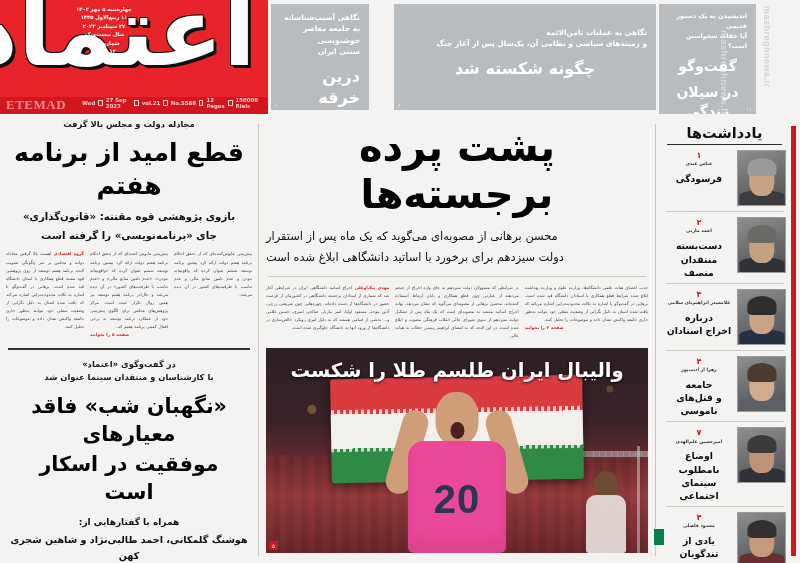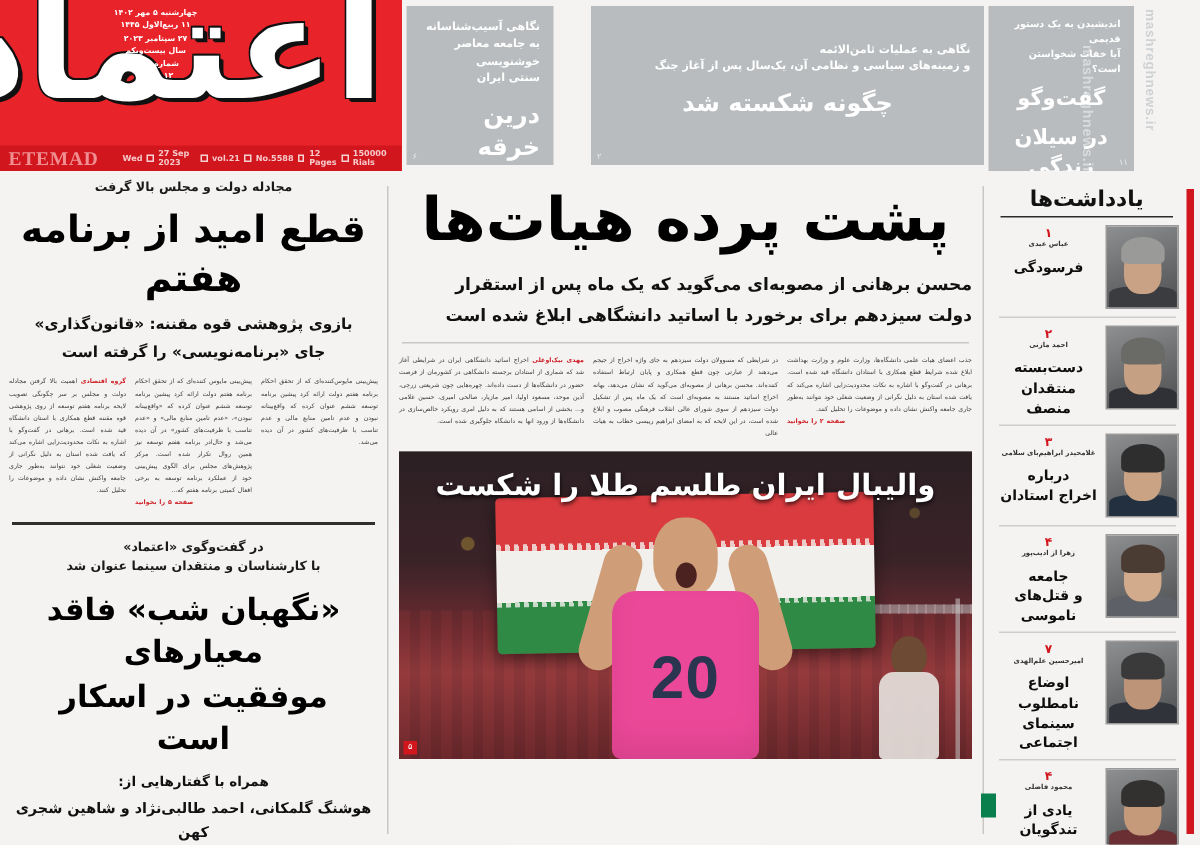--- a/index.html
+++ b/index.html
@@ -26,21 +26,21 @@
     position:absolute;left:6px;top:-16px;width:250px;height:110px;
     color:#fff;font-size:96px;font-weight:bold;line-height:1;
     text-align:left;direction:rtl;
     text-shadow:
       2px 2px 0 #111, 3px 3px 0 #111, -1px 1px 0 #111,
       1px -1px 0 #111, -1px -1px 0 #111;
     white-space:nowrap;
   }
   .mast-footer{
     position:absolute;left:0;bottom:0;width:268px;height:17px;
-    background:#d2161d;display:flex;align-items:center;direction:ltr;
+    background:#d2161d;display:flex;align-items:flex-start;direction:ltr;
     padding:0 6px;box-sizing:border-box;gap:16px;
   }
   .mast-etemad{
     font-family:"Liberation Serif","DejaVu Serif",serif;
     color:#f08e92;font-size:13px;font-weight:bold;letter-spacing:.5px;
   }
   .mast-meta{display:flex;align-items:center;gap:3px;color:#f6c9cb;font-size:5.4px;font-weight:bold;}
   .mast-meta .sep{display:inline-block;width:3.6px;height:3.6px;border:.7px solid #f7d2d4;}
 
   
@@ -110,21 +110,21 @@
   .bodytext .lead{color:#cf2027;font-weight:bold;}
   .bodytext .more{color:#cf2027;font-weight:bold;float:left;}
 
   
   .col-mid{position:absolute;left:259px;top:0;width:396px;height:445px;padding:0 7px;box-sizing:border-box;}
   .head-hero{
     text-align:center;font-weight:bold;color:#000;
     font-size:40px;line-height:1.18;margin:6px 0 9px;letter-spacing:-1px;
   }
   .hero-sub{
-    text-align:right;font-size:11.4px;font-weight:bold;color:#111;
+    text-align:left;font-size:11.4px;font-weight:normal;color:#111;
     line-height:1.72;margin-bottom:8px;
   }
 
   .photo-wrap{position:relative;width:382px;height:205px;margin-top:8px;overflow:hidden;background:#241a1c;}
   .photo-head{
     position:absolute;top:11px;left:0;width:100%;text-align:center;
     color:#fff;font-size:19.5px;font-weight:bold;z-index:6;
     text-shadow:0 1px 3px rgba(0,0,0,.85);
   }
   .photo-pg{position:absolute;left:3px;bottom:3px;width:9px;height:9px;background:#d2161d;color:#fff;
@@ -327,21 +327,21 @@
           <div class="bodytext">
             <span>اسکار معرفی شده؟ به انتخاب این فیلم ایراد گرفتند و برخی هم نظرشان بر این بود که اساسا فیلم کیفیت مناسب جهانی ندارد و از نظر سینمایی فاقد اعتبار جهانی است؛ ضمن اینکه از نظر رویکردهای سیاسی هم راه‌قدر پیشرو و رادیکال نیست که بتواند نماینده شایسته‌ای برای ایران باشد.</span>
             
           </div>
         </div>
       </div>
     </div>
 
     <div class="col-mid">
       <div>
-        <div class="head-hero">پشت پرده هیات‌ها</div>
+        <div class="head-hero">پشت پرده برجسته‌ها</div>
         <div class="hero-sub">محسن برهانی از مصوبه‌ای می‌گوید که یک ماه پس از استقرار</div>
         <div class="hero-sub" style="margin-top:-7px;">دولت سیزدهم برای برخورد با اساتید دانشگاهی ابلاغ شده است</div>
         <div class="hr-thin"></div>
         <div class="cols3">
           <div class="bodytext">
             <span class="lead">مهدی بیک‌اوغلی</span>
             <span>اخراج اساتید دانشگاهی ایران در شرایطی آغاز شد که شماری از استادان برجسته دانشگاهی در کشورمان از فرصت حضور در دانشگاه‌ها از دست داده‌اند. چهره‌هایی چون شریعتی زرچی، آذین موحد، مسعود اولیا، امیر مازیار، صالحی امیری، حسین غلامی و... بخشی از اسامی هستند که به دلیل امری رویکرد خالص‌سازی در دانشگاه‌ها از ورود انها به دانشگاه جلوگیری شده است.</span>
           </div>
           <div class="bodytext">
             <span>در شرایطی که مسوولان دولت سیزدهم به جای واژه اخراج از جیجم می‌دهند از عبارتی چون قطع همکاری و پایان ارتباط استفاده کننده‌اند. محسن برهانی از مصوبه‌ای می‌گوید که نشان می‌دهد، بهانه اخراج اساتید مستند به مصوبه‌ای است که یک ماه پس از تشکیل دولت سیزدهم از سوی شورای عالی انقلاب فرهنگی مصوب و ابلاغ شده است، در این لایحه که به امضای ابراهیم رییسی خطاب به هیات عالی</span>

